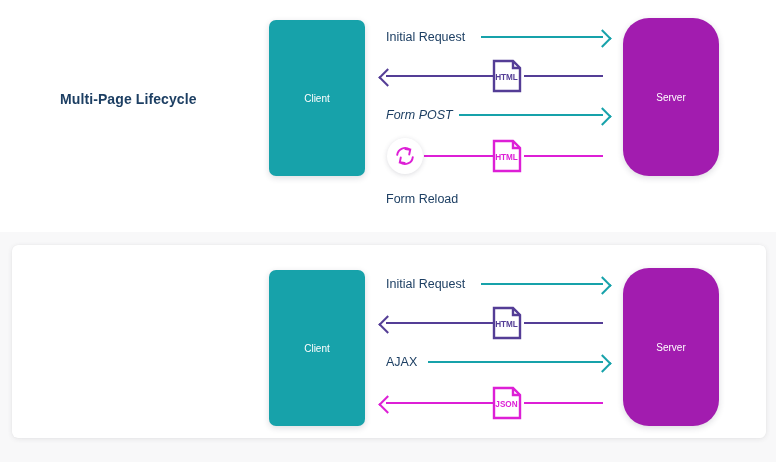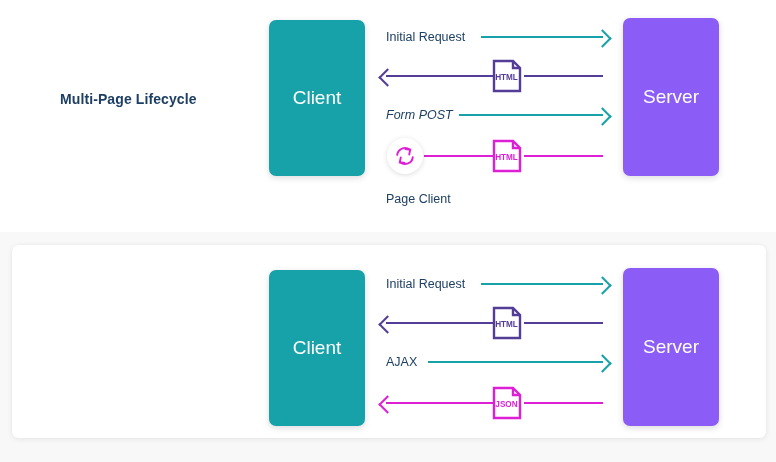--- a/index.html
+++ b/index.html
@@ -45,29 +45,29 @@
     letter-spacing: 0.1px;
     white-space: nowrap;
   }
   #title-mpa { left: 60px; top: 91px; }
   #title-spa { left: 62px; top: 96px; }
 
   .node-box {
     position: absolute;
     border-radius: 7px;
     color: #ffffff;
-    font-size: 19px;
+    font-size: 10px;
     display: flex;
     align-items: center;
     justify-content: center;
     box-shadow: 0 2px 6px rgba(40,40,60,0.16);
     text-align: center;
   }
   .node-client { background: #17a2aa; }
-  .node-server { background: #8b5cf6; }
+  .node-server { background: #a21caf; border-radius: 26px; }
 
   #client-mpa { left: 269px; top: 20px; width: 96px; height: 156px; }
   #server-mpa { left: 623px; top: 18px; width: 96px; height: 158px; }
   #client-spa { left: 269px; top: 270px; width: 96px; height: 156px; }
   #server-spa { left: 623px; top: 268px; width: 96px; height: 158px; }
 
   .flow-label {
     position: absolute;
     font-size: 12.5px;
     color: #1d3f63;
@@ -171,21 +171,21 @@
 
   <div class="reload-badge" style="left:387px; top:138px;">
     <svg width="22" height="22" viewBox="0 0 24 24" fill="none" stroke="#dd1fd6" stroke-width="2.1" stroke-linecap="round">
       <path d="M20.5 13.2a8.5 8.5 0 0 1-13.9 5.6"></path>
       <path d="M3.5 10.8a8.5 8.5 0 0 1 13.9-5.6"></path>
       <polyline points="7.4,13.6 6.3,18.9 11.6,19.6"></polyline>
       <polyline points="16.6,10.4 17.7,5.1 12.4,4.4"></polyline>
     </svg>
   </div>
 
-  <div class="flow-label" style="left:386px; top:192px;">Page Client</div>
+  <div class="flow-label" style="left:386px; top:192px;">Form Reload</div>
 
 </div>
 
 <div class="section" id="section-spa"></div>
 
 <div id="spa-content" style="position:absolute; left:0; top:0; width:776px; height:462px; pointer-events:none;">
 
 
   <div class="node-box node-client" id="client-spa">
     <span>Client</span>

